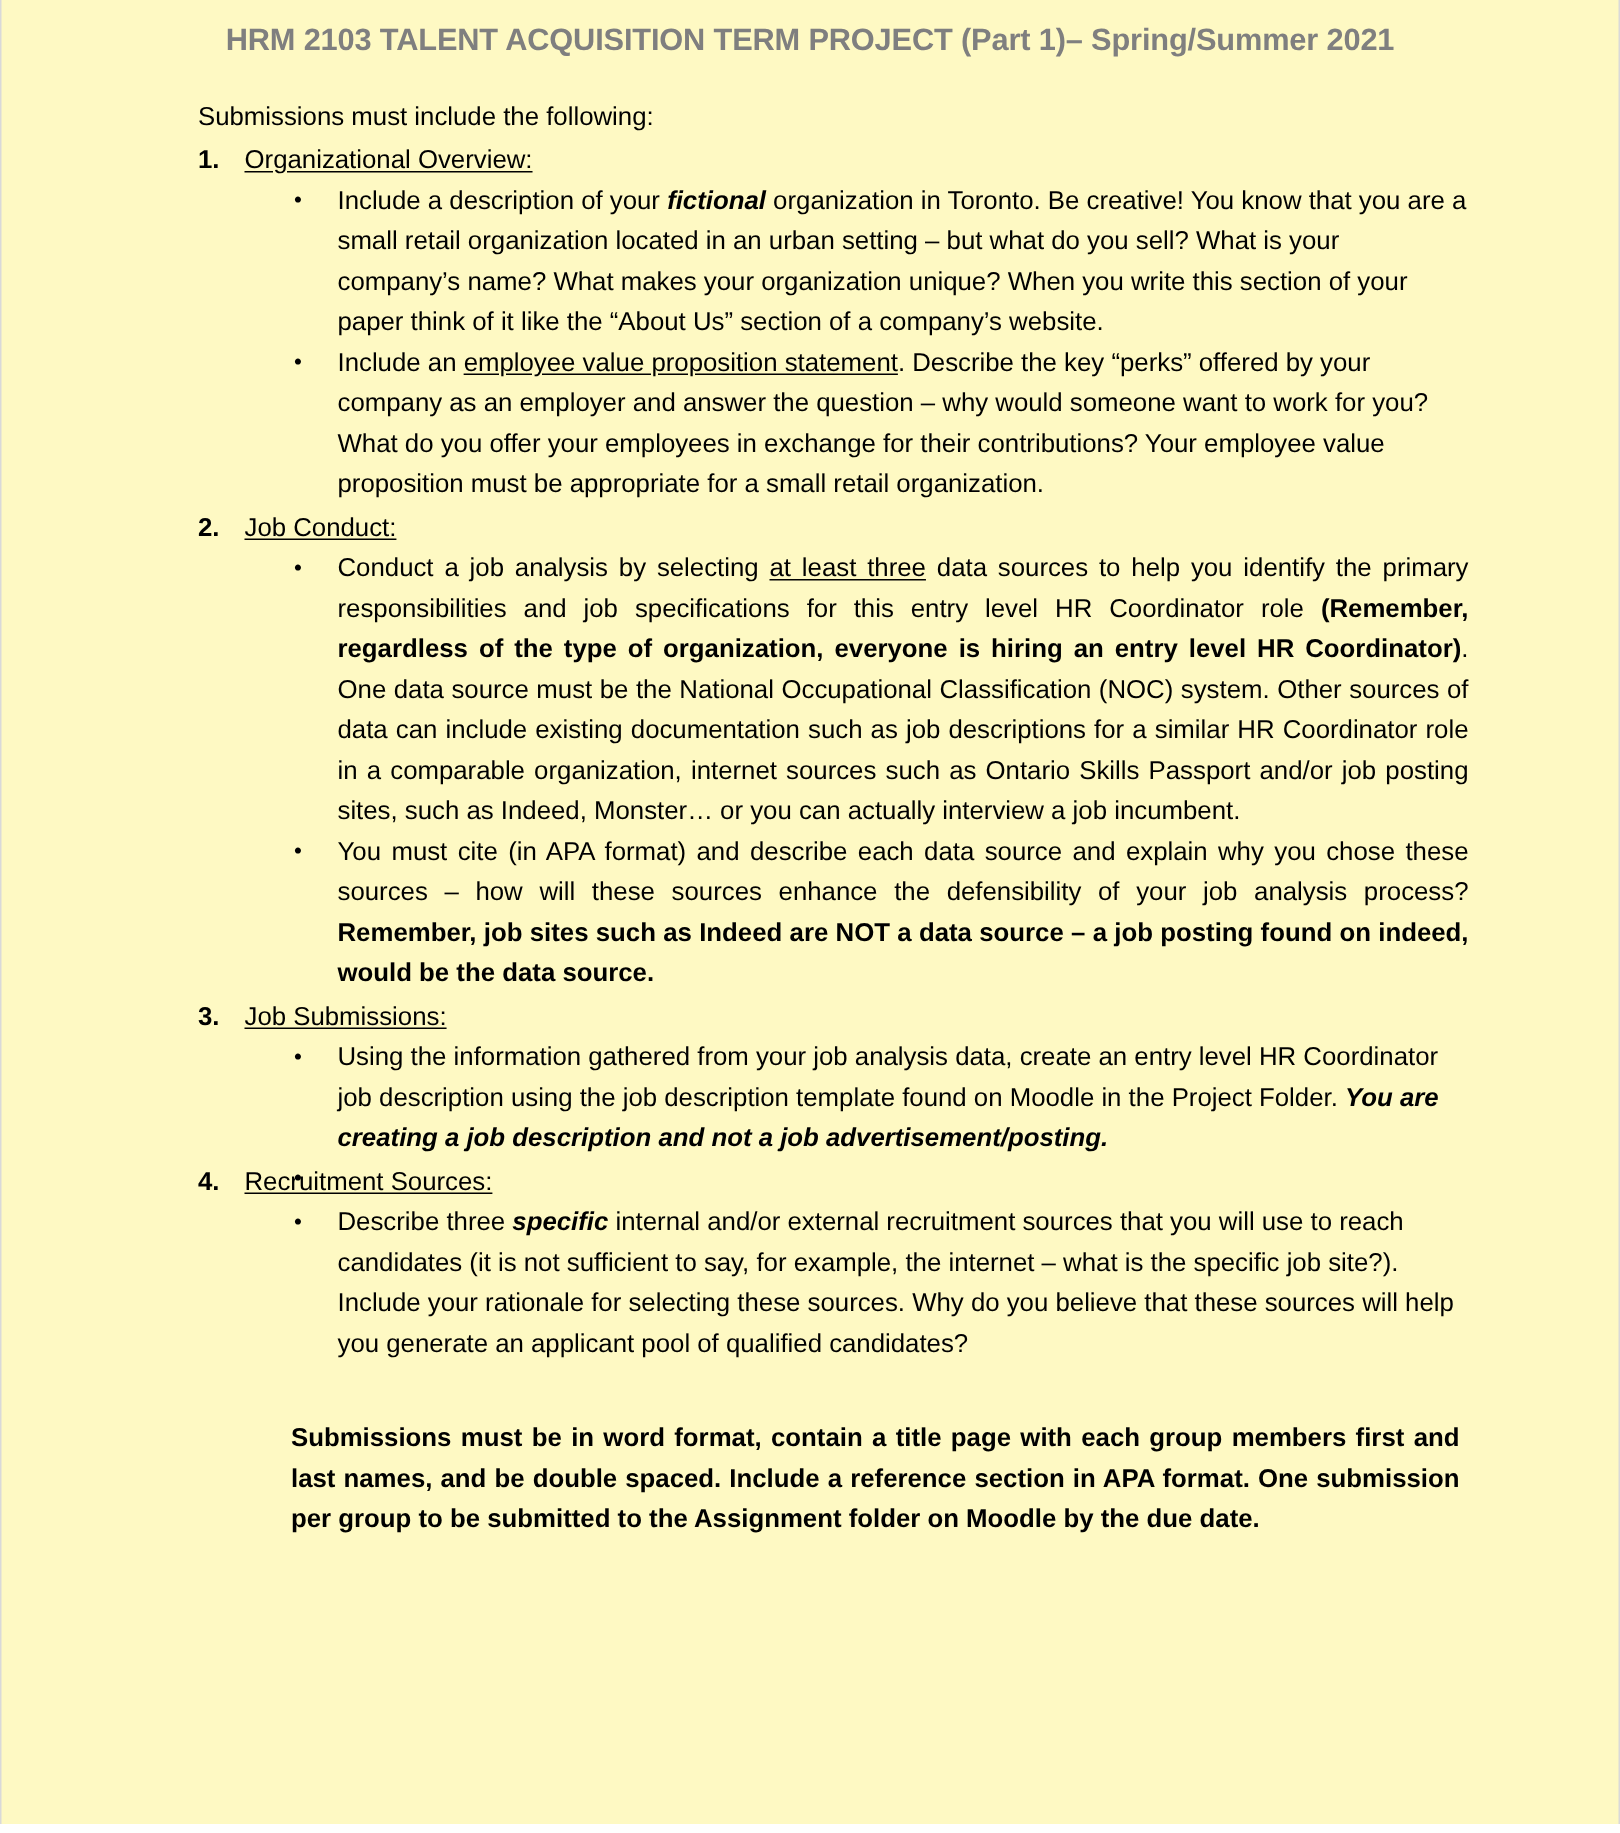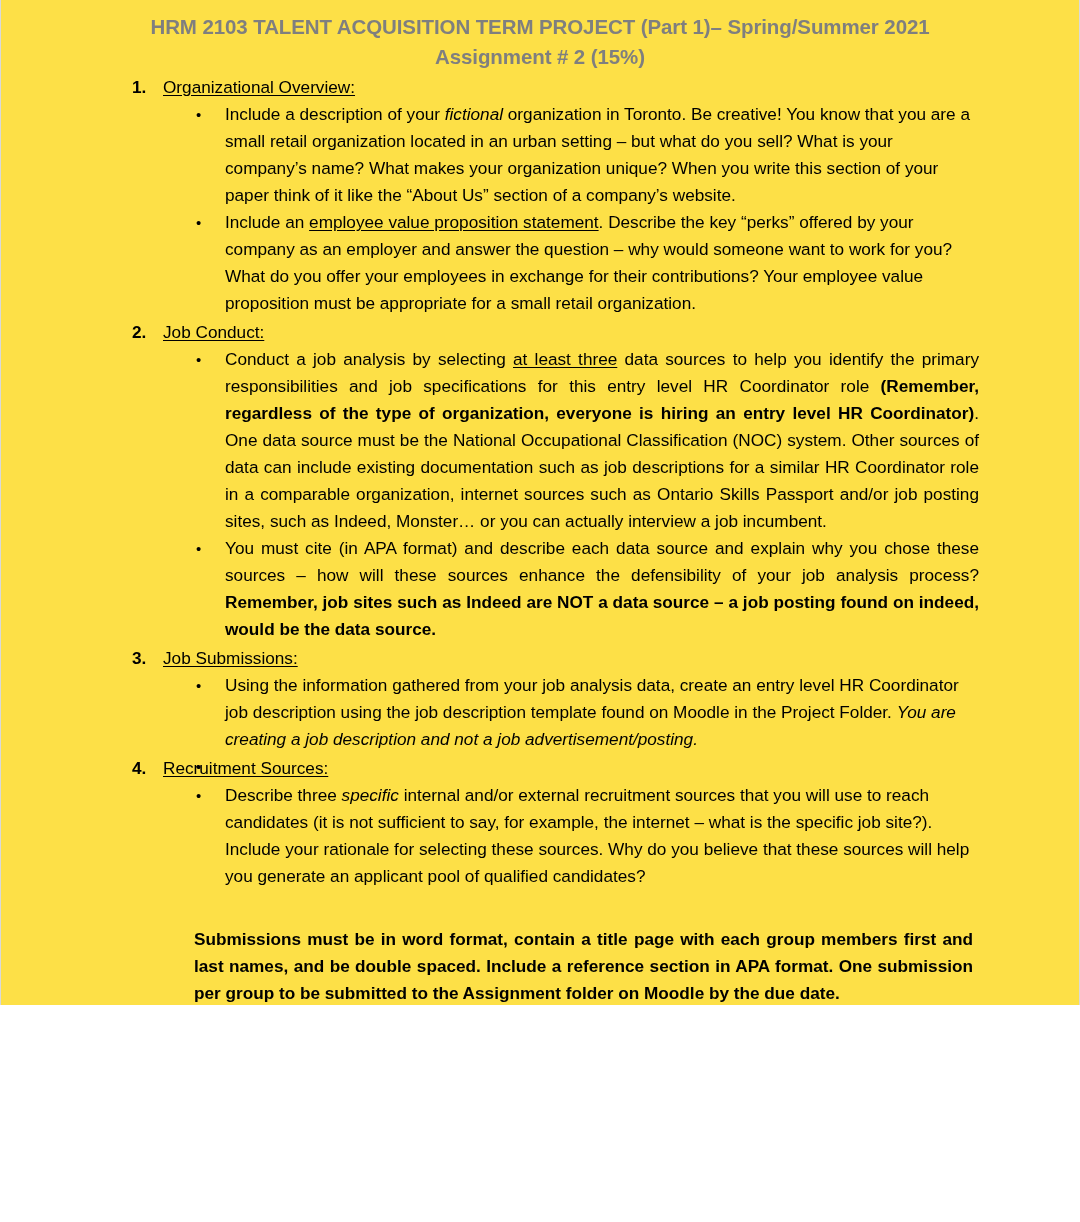--- a/index.html
+++ b/index.html
@@ -3,22 +3,22 @@
 <meta charset="utf-8">
 <style>
   html, body {
     margin: 0;
     padding: 0;
     background: #ffffff;
   }
   .page {
     position: relative;
     width: 1080px;
-    height: 1005px;
-    background: #fde047;
+    height: 1216px;
+    background: #fef9c3;
     border-left: 1px solid #d9d9d9;
     border-right: 1px solid #d9d9d9;
     box-sizing: border-box;
     font-family: "Liberation Sans", sans-serif;
     color: #000000;
     overflow: hidden;
   }
   .inner {
     padding: 0;
   }
@@ -88,43 +88,43 @@
     left: 64px;
     top: 0;
     font-size: 15px;
     line-height: 27px;
   }
   .just { text-align: justify; text-justify: inter-word; }
   .just > .txt { display: inline; }
 
   .u { text-decoration: underline; text-underline-offset: 2px; }
   .b { font-weight: bold; }
-  .bi { font-weight: normal; font-style: italic; }
+  .bi { font-weight: bold; font-style: italic; }
 
   .closing {
     font-weight: bold;
     text-align: justify;
     margin: 36px 0 0 0;
     padding-left: 62px;
     padding-right: 6px;
   }
 </style>
 </head>
 <body>
 
 <div class="page">
   <div class="inner">
 
     <div class="doc-title">
       <span>HRM 2103 TALENT ACQUISITION TERM PROJECT (Part 1)– Spring/Summer 2021</span>
-      <span class="line2">Assignment # 2 (15%)</span>
     </div>
 
     <div class="body-wrap">
 
+      <p class="intro">Submissions must include the following:</p>
 
       <ol class="sections" id="sections-list">
           <li>
             <div class="sec-head"><span class="sec-num">1.</span><span class="sec-title">Organizational Overview:</span></div>
             <ul class="bullets">
               <li><span class="bullet-dot">•</span><span class="txt"><span>Include a description of your </span><span class="bi">fictional</span><span> organization in Toronto. Be creative!  You know that you are a small retail organization located in an urban setting – but what do you sell? What is your company’s name? What makes your organization unique?  When you write this section of your paper think of it like the “About Us” section of a company’s website.</span></span></li>
               <li><span class="bullet-dot">•</span><span class="txt"><span>Include an </span><span class="u">employee value proposition statement</span><span>.  Describe the key “perks” offered by your company as an employer and answer the question – why would someone want to work for you? What do you offer your employees in exchange for their contributions? Your employee value proposition must be appropriate for a small retail organization.</span></span></li>
             </ul>
           </li>
           <li>

